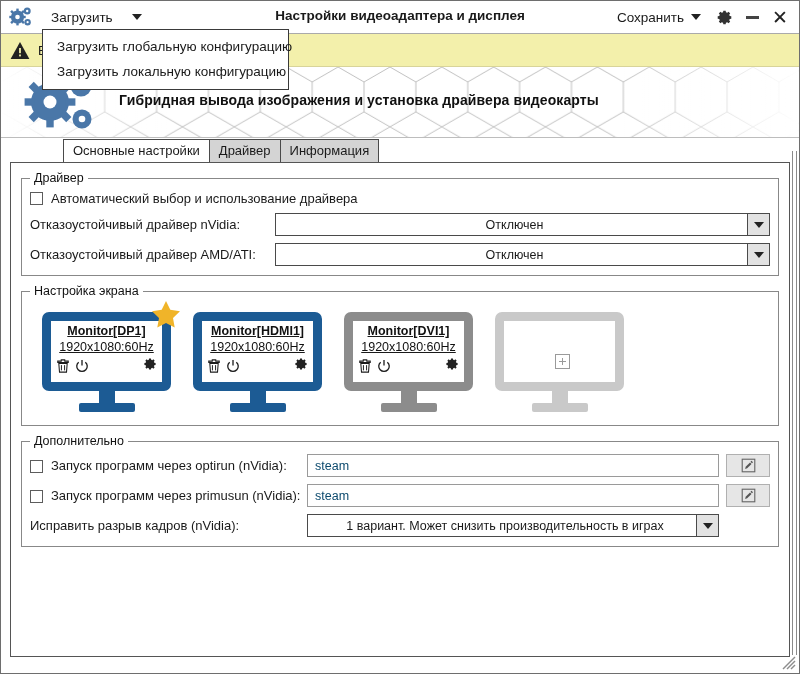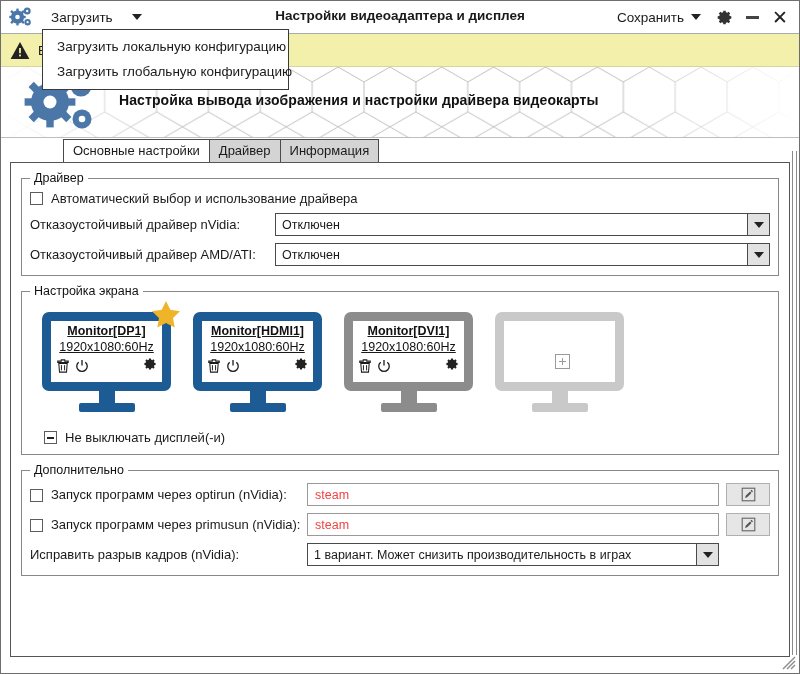--- a/index.html
+++ b/index.html
@@ -198,20 +198,21 @@
   .combo {
     flex: 1 1 auto;
     height: 23px;
     border: 1px solid #4a4a4a;
     background: #fff;
     display: flex; align-items: center;
     font-size: 12.5px;
     padding-left: 6px;
     position: relative;
     min-width: 0;
+    text-align: center;
   }
   .combo .cval { flex: 1 1 auto; overflow: hidden; white-space: nowrap; }
   .combo .arrowbox {
     width: 22px; height: 100%;
     border-left: 1px solid #4a4a4a;
     background: #e2e2e2;
     display: flex; align-items: center; justify-content: center;
     flex: 0 0 auto;
   }
   .arrow-dn {
@@ -222,21 +223,21 @@
   }
 
   .txtfield {
     flex: 1 1 auto;
     height: 23px;
     border: 1px solid #9a9a9a;
     background: #fff;
     display: flex; align-items: center;
     padding-left: 7px;
     font-size: 12.5px;
-    color: #ef4444;
+    color: #0c4a6e;
     min-width: 0;
   }
   .editbtn {
     width: 44px; height: 23px;
     border: 1px solid #b0b0b0;
     background: #e6e6e6;
     display: flex; align-items: center; justify-content: center;
     margin-left: 7px;
     flex: 0 0 auto;
   }
@@ -372,22 +373,22 @@
   <div class="warn-banner">
     <svg class="warn-tri" viewBox="0 0 20 19">
       <path d="M10 1L19.4 18H0.6z" fill="#222"></path>
       <rect x="9.1" y="7" width="1.8" height="5.2" fill="#f3f0ab"></rect>
       <rect x="9.1" y="13.5" width="1.8" height="1.9" fill="#f3f0ab"></rect>
     </svg>
     <span class="warn-text">В</span>
   </div>
 
   <div class="dropdown">
+    <div class="dropdown-item">Загрузить глобальную конфигурацию</div>
     <div class="dropdown-item">Загрузить локальную конфигурацию</div>
-    <div class="dropdown-item">Загрузить глобальную конфигурацию</div>
   </div>
 
   <div class="hero">
     <svg class="hexes" viewBox="0 0 800 71" preserveAspectRatio="none">
       <defs>
         <pattern id="hex" width="52" height="60" patternUnits="userSpaceOnUse">
           <path d="M26 0 L52 15 L52 45 L26 60 L0 45 L0 15 Z" fill="none" stroke="#8d8d8d" stroke-width="1"></path>
           <path d="M52 15 L78 0" fill="none" stroke="#8d8d8d" stroke-width="1"></path>
         </pattern>
         <linearGradient id="fadeL" x1="0" y1="0" x2="1" y2="0">
@@ -413,21 +414,21 @@
         <rect x="38.6" y="10" width="7.4" height="10" transform="rotate(45 42.3 15)"></rect>
         <rect x="8" y="38" width="7.4" height="10" transform="rotate(45 11.7 43)"></rect>
         <circle cx="27" cy="29" r="6.5" fill="#fff"></circle>
         <circle cx="58" cy="13" r="10.5"></circle>
         <circle cx="58" cy="13" r="3.6" fill="#fff"></circle>
         <circle cx="59" cy="46" r="9.5"></circle>
         <circle cx="59" cy="46" r="3.3" fill="#fff"></circle>
       </g>
     </svg>
 
-    <div class="hero-title">Настройка вывода изображения и настройки драйвера видеокарты</div>
+    <div class="hero-title">Гибридная вывода изображения и установка драйвера видеокарты</div>
   </div>
 
   <div class="tabstrip">
     <div class="tab active">Основные настройки</div>
     <div class="tab">Драйвер</div>
     <div class="tab">Информация</div>
   </div>
 
   <div class="content">
     <div class="content-inner">
@@ -552,24 +553,20 @@
 
           <div class="mon-wrap">
             <div class="mon-screen empty">
               <div class="plus-box"></div>
             </div>
             <div class="mon-stand empty"></div>
             <div class="mon-base empty"></div>
           </div>
         </div>
 
-        <div class="row" style="margin-left:14px;margin-top:14px;">
-          <span class="cb partial"></span>
-          <span class="lbl">Не выключать дисплей(-и)</span>
-        </div>
       </fieldset>
 
 
       <fieldset class="group">
         <legend>Дополнительно</legend>
 
         <div class="row first">
           <span class="label-w2">
             <span class="cb"></span>
             <span class="lbl">Запуск программ через optirun (nVidia):</span>

